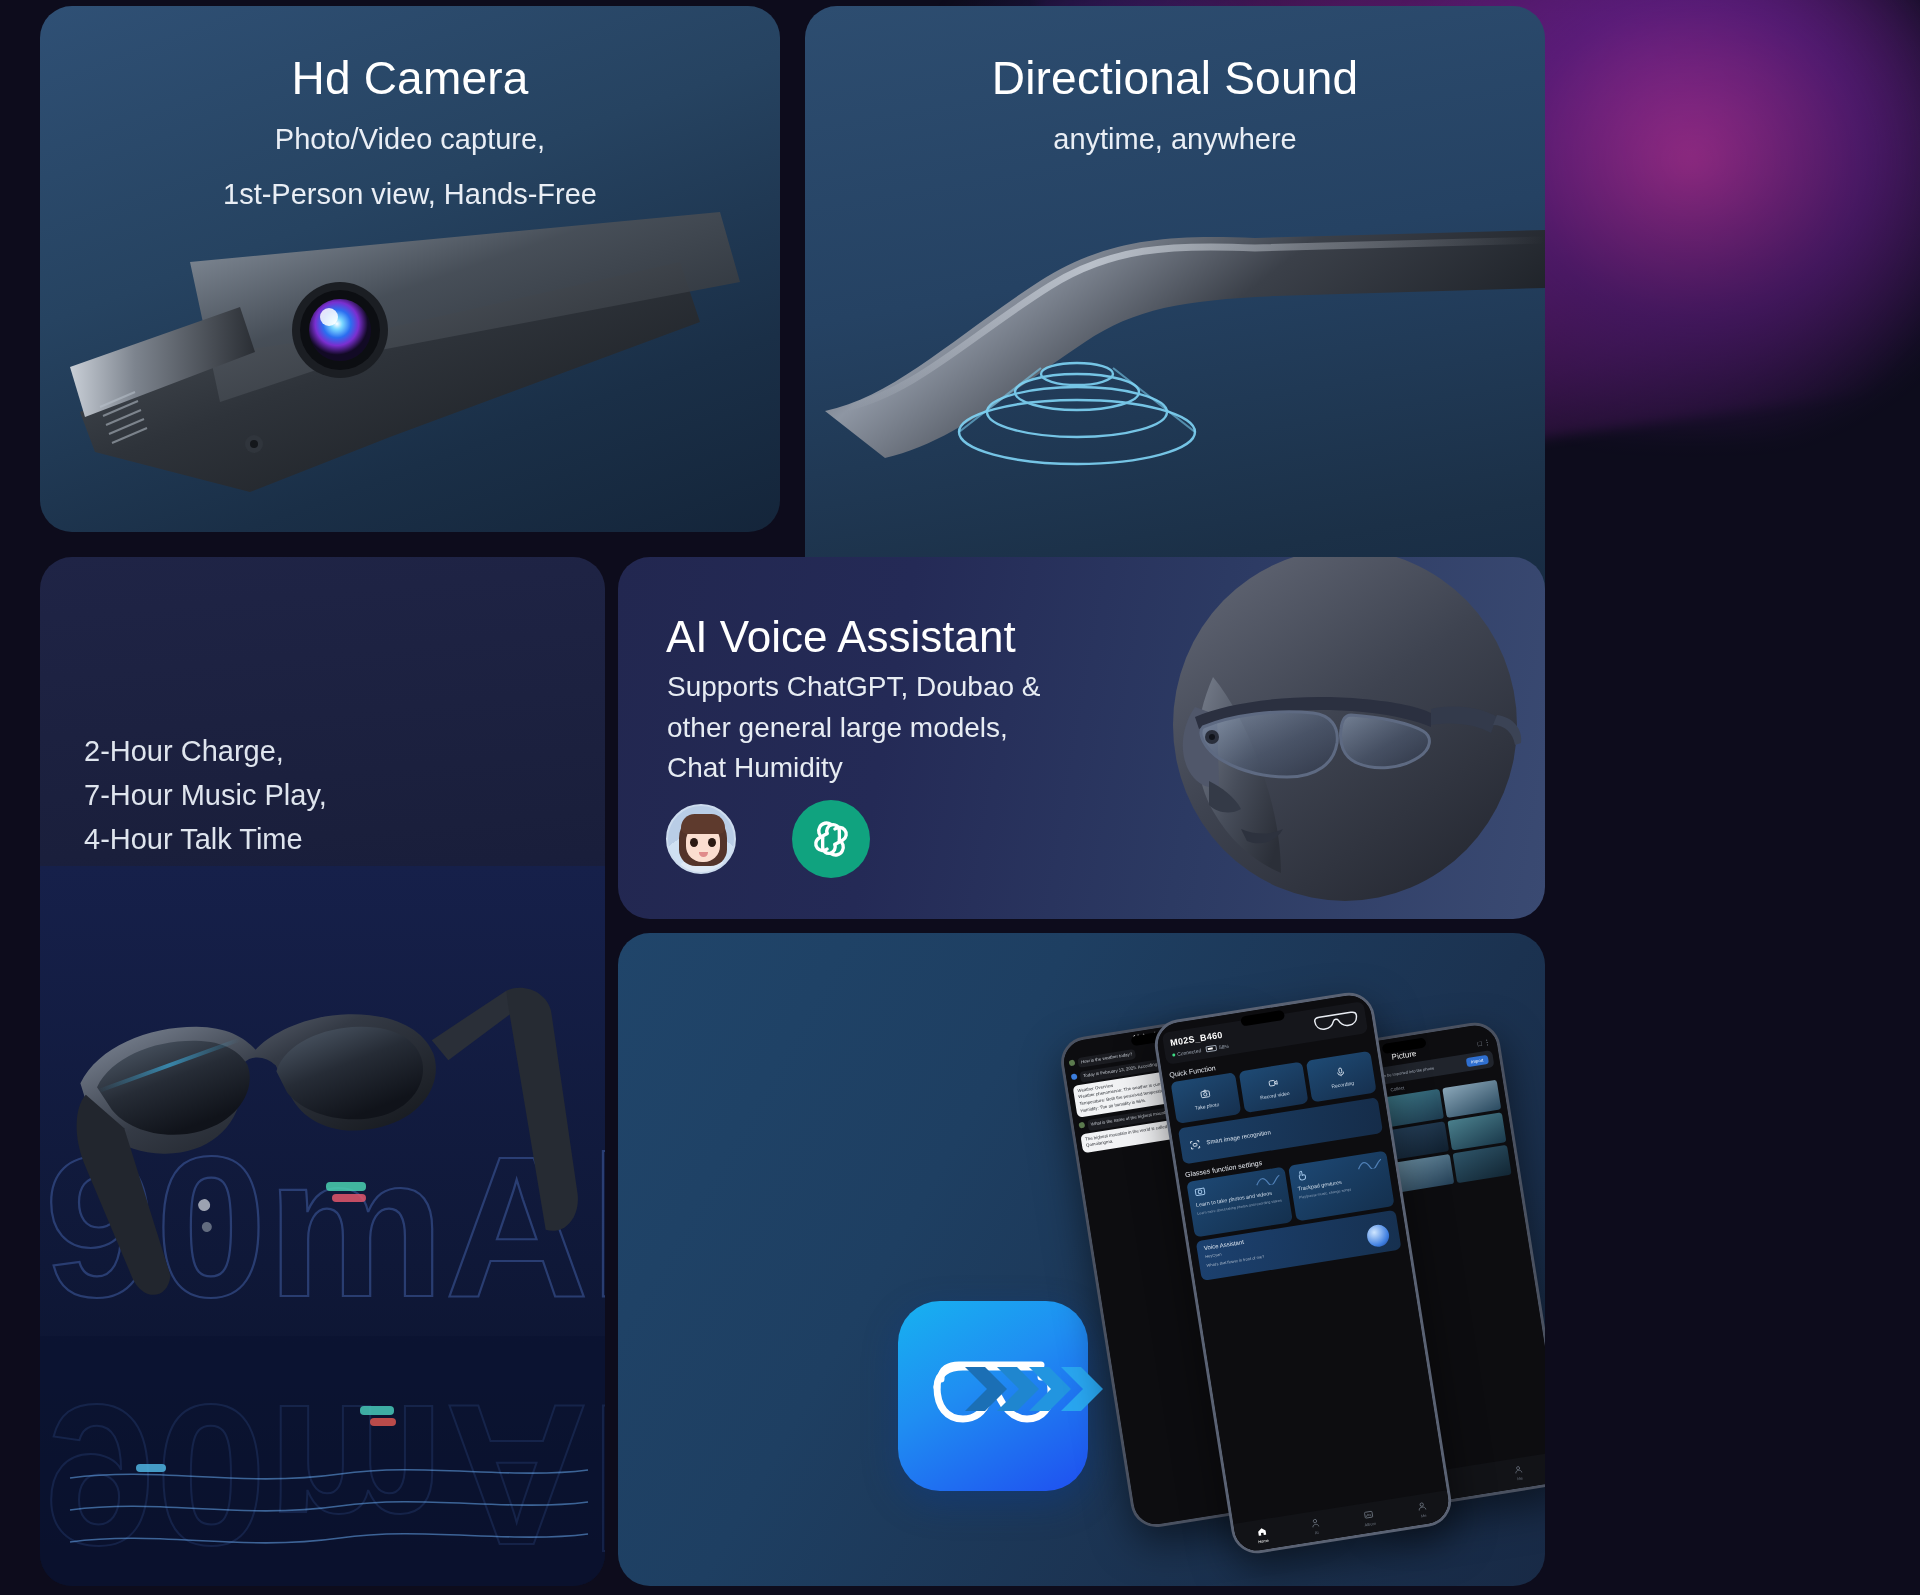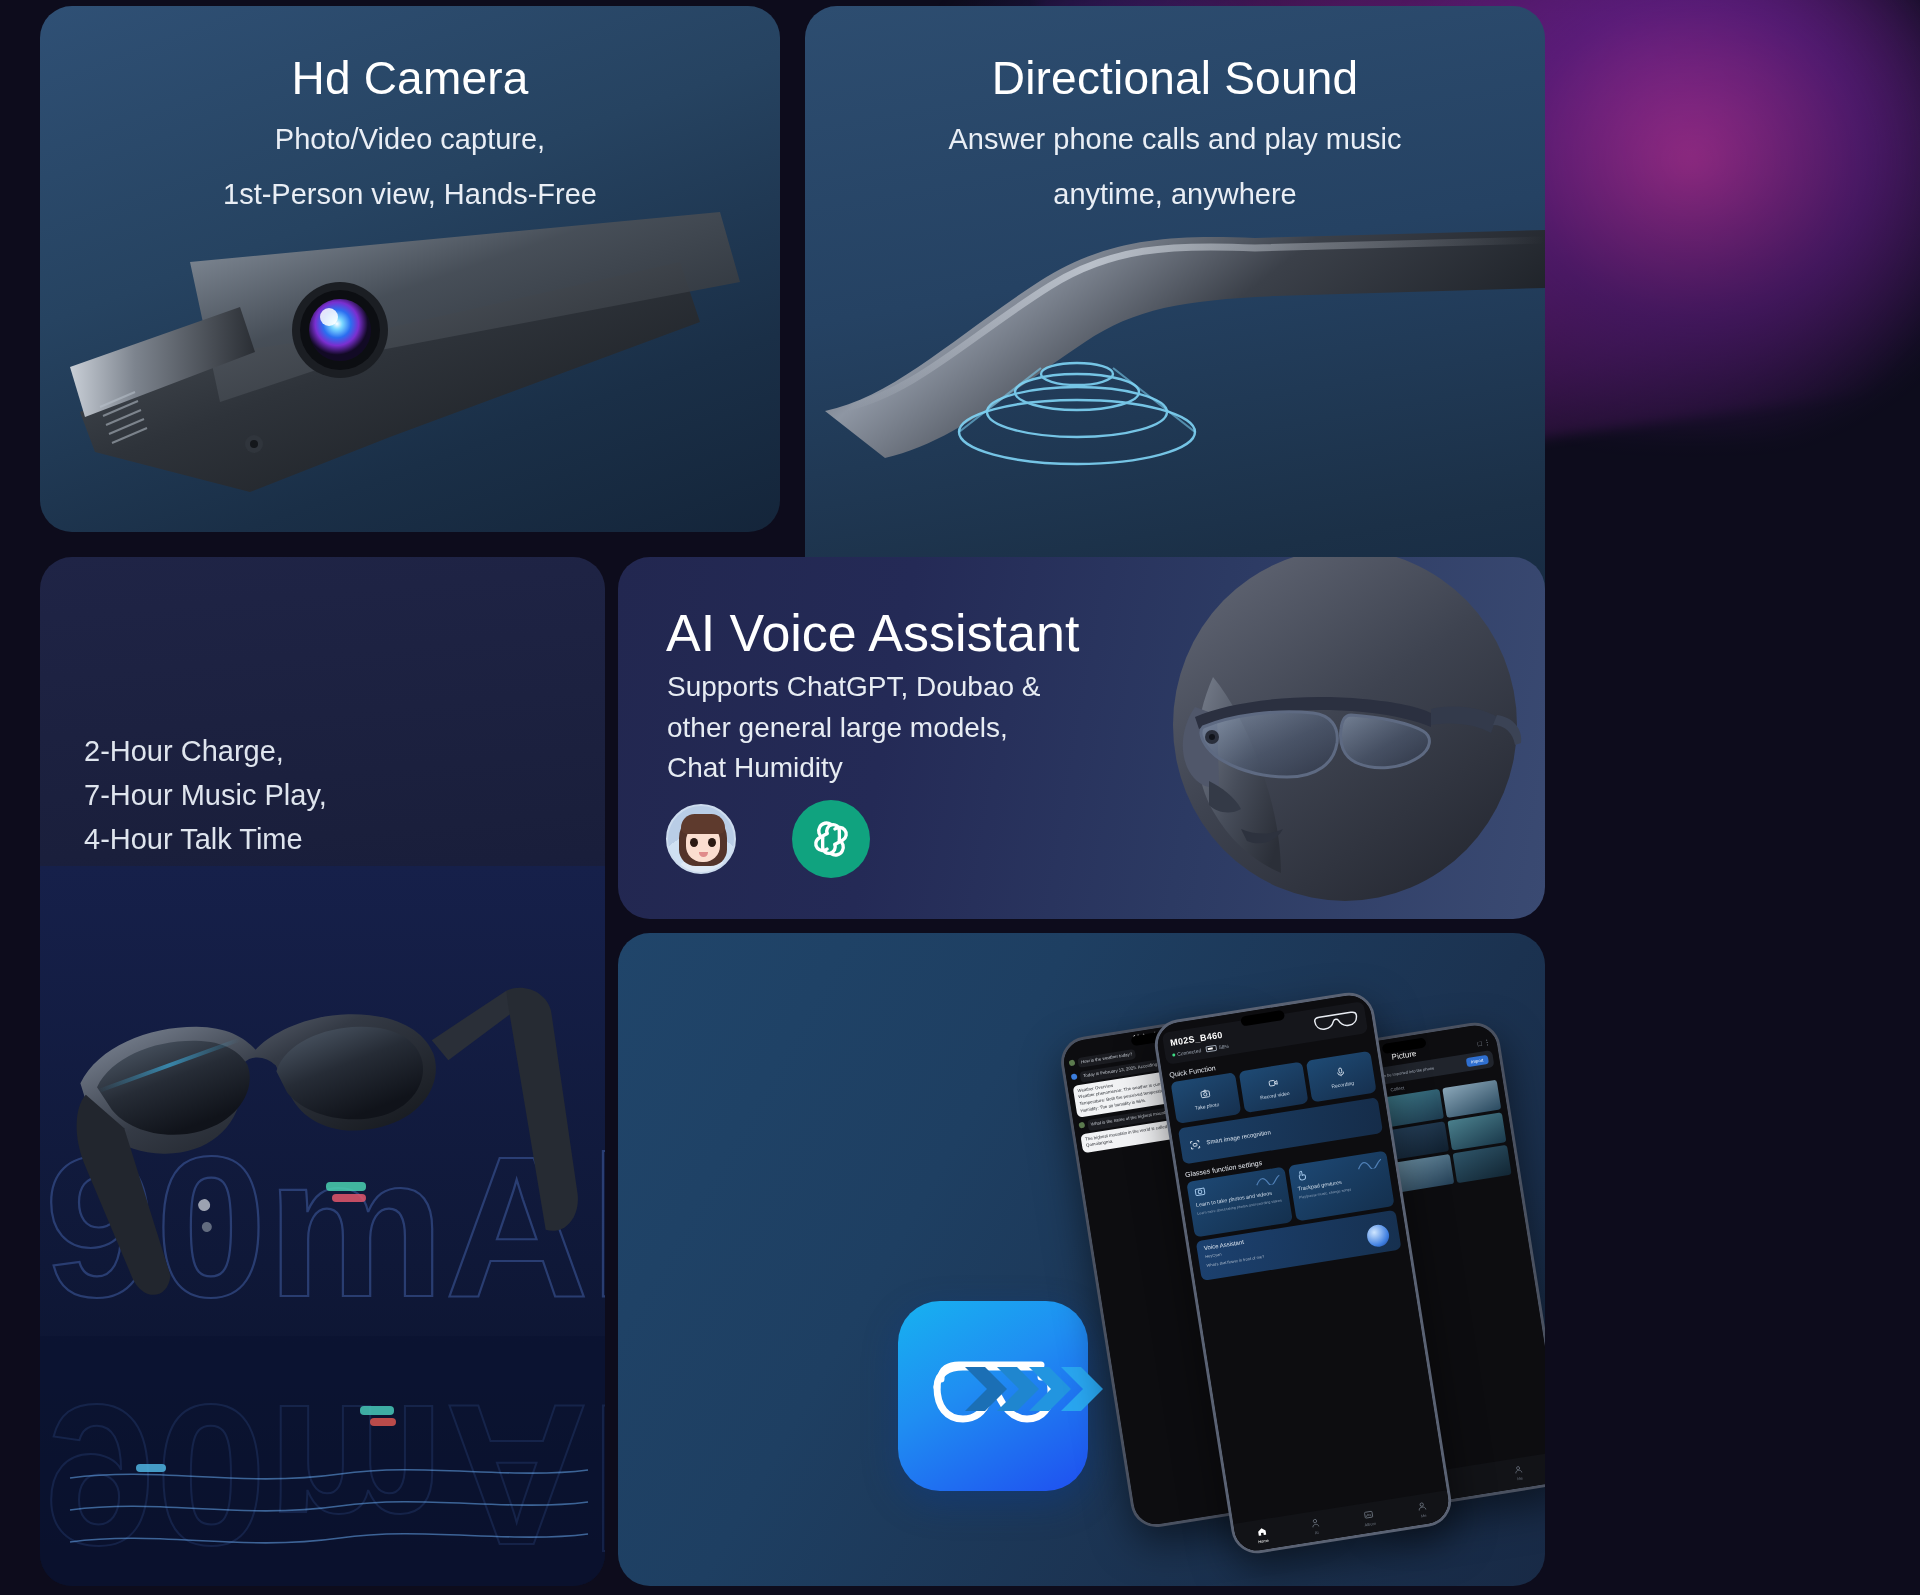--- a/index.html
+++ b/index.html
@@ -67,21 +67,21 @@
   
   .hdr-center { text-align:center; padding-top:46px; }
   .hdr-center .card-title { font-size:46px; line-height:1.15; }
   .hdr-center .card-sub { font-size:29px; line-height:1.42; margin-top:14px; }
 
   
   #card-battery .b-title { position:absolute; left:42px; top:40px; font-size:42px; line-height:1.33; color:#fff; }
   #card-battery .b-list { position:absolute; left:44px; top:172px; font-size:29px; line-height:1.52; color:#dfe5ee; }
 
   
-  #card-ai .a-title { position:absolute; left:48px; top:48px; font-size:52px; color:#fff; line-height:1.1;}
+  #card-ai .a-title { position:absolute; left:48px; top:56px; font-size:44px; color:#fff; line-height:1.1;}
   #card-ai .a-sub { position:absolute; left:49px; top:110px; font-size:28px; line-height:1.45; color:#e7ecf3;}
   #card-ai .a-icons { position:absolute; left:48px; top:243px; display:flex; gap:56px; align-items:center;}
 
   .avatar-doubao{ width:70px;height:70px;border-radius:50%;background:
       radial-gradient(circle at 50% 115%, #cfe0f2 0 58%, #b9cde6 58% 100%);
       position:relative; overflow:hidden; border:2px solid #cddcee;}
   .avatar-doubao .hair{position:absolute;left:11px;top:8px;width:48px;height:52px;border-radius:26px 26px 18px 18px;background:#54342a;}
   .avatar-doubao .face{position:absolute;left:18px;top:18px;width:34px;height:38px;border-radius:17px 17px 16px 16px;background:#fbded0;}
   .avatar-doubao .fringe{position:absolute;left:13px;top:8px;width:44px;height:20px;border-radius:22px 22px 10px 10px;background:#5e3a2d;}
   .avatar-doubao .eye{position:absolute;top:32px;width:8px;height:9px;border-radius:50%;background:#2b1a14;}
@@ -206,21 +206,20 @@
       <circle cx="300" cy="128" r="31" fill="url(#irisG)"></circle>
       <circle cx="289" cy="115" r="9" fill="#ffffff" opacity=".85"></circle>
       <circle cx="214" cy="242" r="9" fill="#30353c"></circle>
       <circle cx="214" cy="242" r="4" fill="#14171b"></circle>
     </svg>
   </div>
 
   <div class="card" id="card-sound">
     <div class="hdr-center">
       <div class="card-title">Directional Sound</div>
-      <div class="card-sub">Answer phone calls and play music</div>
       <div class="card-sub">anytime, anywhere</div>
     </div>
     <svg width="740" height="340" viewBox="0 0 740 340" style="position:absolute;left:0;top:190px">
       <defs>
         <linearGradient id="armG" x1="0" y1="0" x2="1" y2="0.4">
           <stop offset="0%" stop-color="#2a2e35"></stop>
             <stop offset="30%" stop-color="#8e96a3"></stop>
           <stop offset="60%" stop-color="#3b4049"></stop>
             <stop offset="100%" stop-color="#1c2026"></stop>
         </linearGradient>

